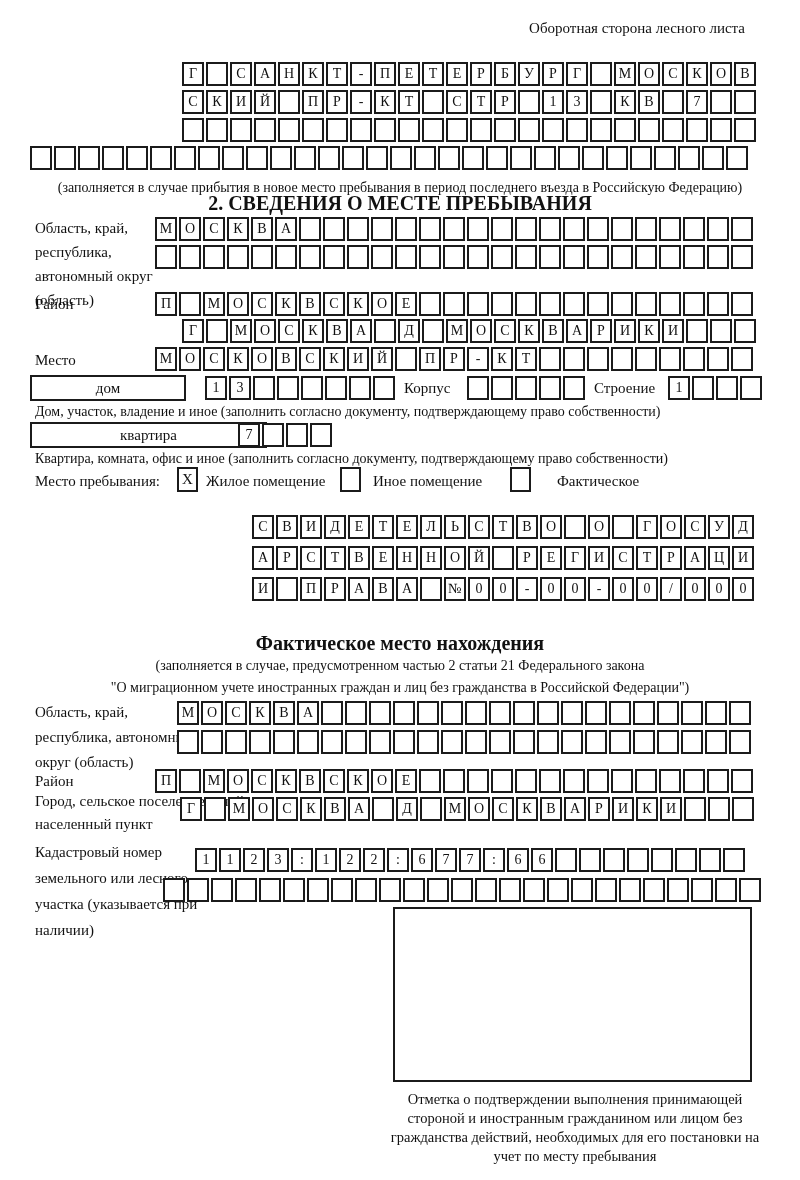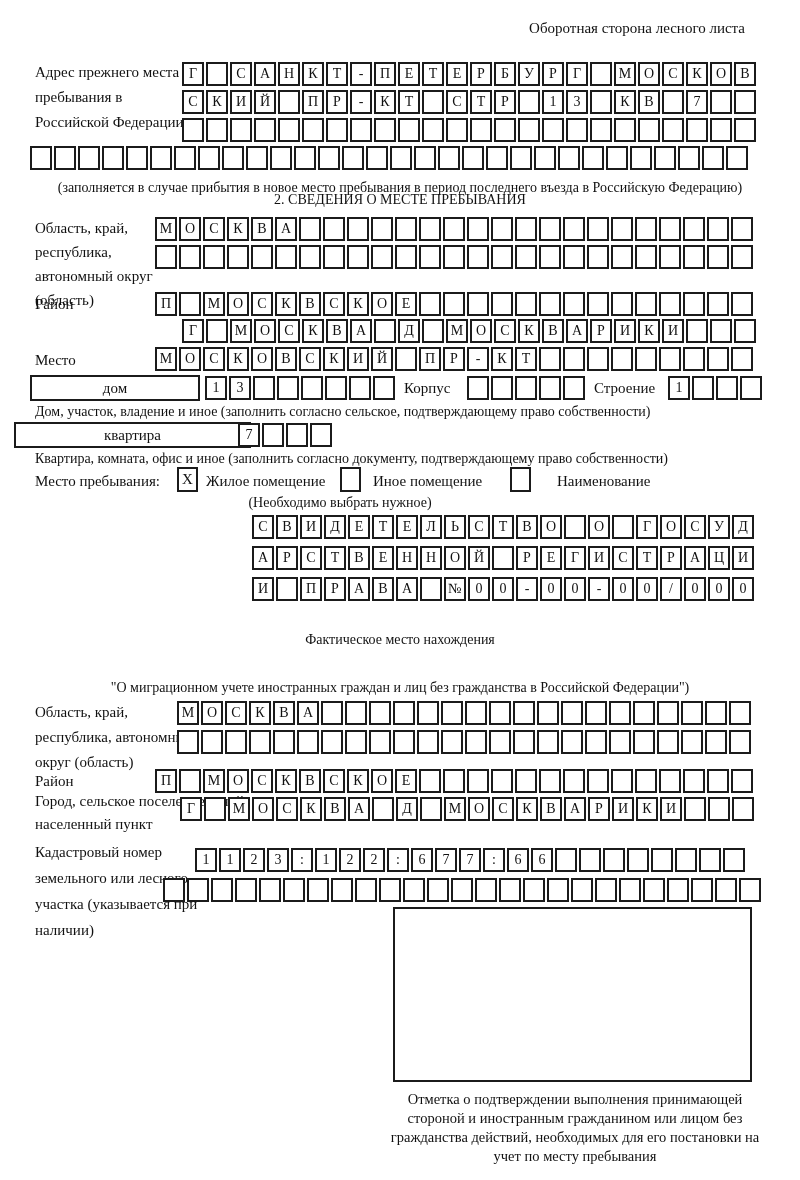--- a/index.html
+++ b/index.html
@@ -3,21 +3,21 @@
 <meta charset="utf-8">
 <style>
   html,body{margin:0;padding:0;background:#fff;}
   .page{
     position:relative;width:800px;height:1180px;background:#fff;
     font-family:"Liberation Serif","DejaVu Serif",serif;color:#111;
     overflow:hidden;
   }
   .lbl{position:absolute;font-size:15px;line-height:24px;color:#111;}
   .note{position:absolute;font-size:14px;color:#111;text-align:center;}
-  .hdr{position:absolute;width:100%;text-align:center;font-weight:normal;font-size:14px;color:#111;}
+  .hdr{position:absolute;width:100%;text-align:center;font-weight:bold;font-size:20px;color:#111;}
   .corner{position:absolute;top:20px;right:55px;font-size:15px;color:#111;}
   .grid{position:absolute;display:flex;white-space:nowrap;}
   .cell{
     box-sizing:border-box;display:inline-flex;align-items:center;justify-content:center;
     width:22px;height:24px;border:2px solid #1b1b1b;margin-right:2px;
     font-size:14px;line-height:20px;background:#fff;
   }
   .bigbox{
     position:absolute;box-sizing:border-box;border:2px solid #1b1b1b;height:26px;
     display:flex;align-items:center;justify-content:center;font-size:15px;background:#fff;
@@ -30,21 +30,20 @@
   .stamp{position:absolute;box-sizing:border-box;border:2px solid #1b1b1b;background:#fff;}
   .caption{position:absolute;font-size:14.5px;line-height:19px;text-align:center;color:#111;}
 </style>
 </head>
 <body>
 
 <div class="page">
 
   <div class="corner">Оборотная сторона лесного листа</div>
 
-  <div class="lbl" style="left:35px;top:60px;width:152px;line-height:25px">Адрес прежнего места пребывания в Российской Федерации</div>
   <div class="grid" style="left:182px;top:62px">
       <span class="cell">Г</span>
       <span class="cell"></span>
       <span class="cell">С</span>
       <span class="cell">А</span>
       <span class="cell">Н</span>
       <span class="cell">К</span>
       <span class="cell">Т</span>
       <span class="cell">-</span>
       <span class="cell">П</span>
@@ -286,21 +285,21 @@
       <span class="cell"></span>
       <span class="cell"></span>
       <span class="cell"></span>
       <span class="cell"></span>
       <span class="cell"></span>
       <span class="cell"></span>
       <span class="cell"></span>
       <span class="cell"></span>
     </div>
 
-  <div class="bigbox" style="left:30px;top:375px;width:170px">дом</div>
+  <div class="bigbox" style="left:30px;top:375px;width:156px">дом</div>
   <div class="grid" style="left:205px;top:376px">
       <span class="cell">1</span>
       <span class="cell">3</span>
       <span class="cell"></span>
       <span class="cell"></span>
       <span class="cell"></span>
       <span class="cell"></span>
       <span class="cell"></span>
       <span class="cell"></span>
     </div>
@@ -312,39 +311,38 @@
       <span class="cell"></span>
       <span class="cell"></span>
     </div>
   <div class="inline-lbl" style="left:594px;top:375px">Строение</div>
   <div class="grid" style="left:668px;top:376px">
       <span class="cell">1</span>
       <span class="cell"></span>
       <span class="cell"></span>
       <span class="cell"></span>
     </div>
-  <div class="note" style="left:35px;top:404px;text-align:left">Дом, участок, владение и иное (заполнить согласно сельское, подтверждающему право собственности)</div>
-
-  <div class="bigbox" style="left:14px;top:422px;width:237px">квартира</div>
+  <div class="note" style="left:35px;top:404px;text-align:left">Дом, участок, владение и иное (заполнить согласно документу, подтверждающему право собственности)</div>
+
+  <div class="bigbox" style="left:30px;top:422px;width:237px">квартира</div>
   <div class="grid" style="left:238px;top:423px">
       <span class="cell">7</span>
       <span class="cell"></span>
       <span class="cell"></span>
       <span class="cell"></span>
     </div>
   <div class="note" style="left:35px;top:451px;text-align:left">Квартира, комната, офис и иное (заполнить согласно документу, подтверждающему право собственности)</div>
 
   <div class="inline-lbl" style="left:35px;top:468px">Место пребывания:</div>
   <div class="cb" style="left:177px;top:467px">X</div>
   <div class="inline-lbl" style="left:206px;top:468px">Жилое помещение</div>
   <div class="cb" style="left:340px;top:467px"></div>
   <div class="inline-lbl" style="left:373px;top:468px">Иное помещение</div>
   <div class="cb" style="left:510px;top:467px"></div>
-  <div class="inline-lbl" style="left:557px;top:468px">Наименование</div>
-  <div class="note" style="left:180px;top:495px;width:320px">(Необходимо выбрать нужное)</div>
+  <div class="inline-lbl" style="left:557px;top:468px">Фактическое</div>
 
   <div class="grid" style="left:252px;top:515px">
       <span class="cell">С</span>
       <span class="cell">В</span>
       <span class="cell">И</span>
       <span class="cell">Д</span>
       <span class="cell">Е</span>
       <span class="cell">Т</span>
       <span class="cell">Е</span>
       <span class="cell">Л</span>
@@ -403,20 +401,21 @@
       <span class="cell">-</span>
       <span class="cell">0</span>
       <span class="cell">0</span>
       <span class="cell">/</span>
       <span class="cell">0</span>
       <span class="cell">0</span>
       <span class="cell">0</span>
     </div>
 
   <div class="hdr" style="top:632px">Фактическое место нахождения</div>
+  <div class="note" style="left:0;top:658px;width:100%">(заполняется в случае, предусмотренном частью 2 статьи 21 Федерального закона</div>
   <div class="note" style="left:0;top:680px;width:100%">"О миграционном учете иностранных граждан и лиц без гражданства в Российской Федерации")</div>
 
   <div class="lbl" style="left:35px;top:700px;width:170px;line-height:25px">Область, край, республика, автономный округ (область)</div>
   <div class="grid" style="left:177px;top:701px">
       <span class="cell">М</span>
       <span class="cell">О</span>
       <span class="cell">С</span>
       <span class="cell">К</span>
       <span class="cell">В</span>
       <span class="cell">А</span>

